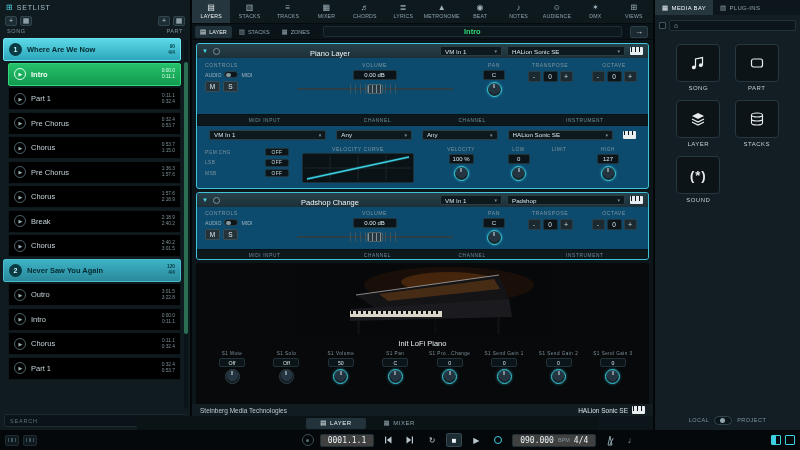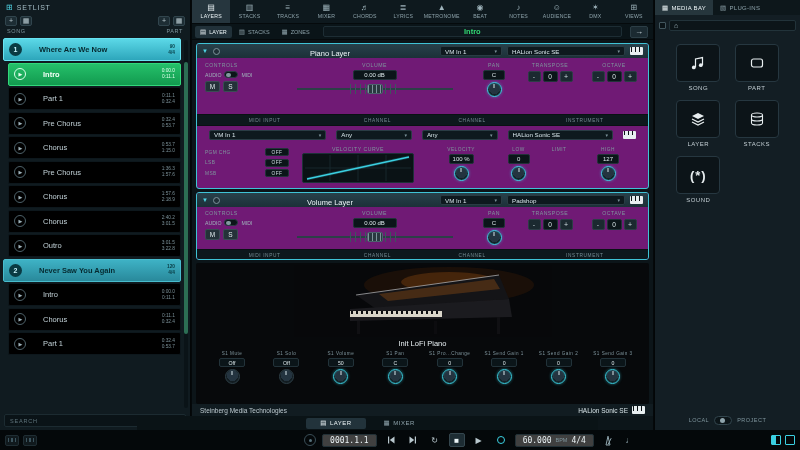--- a/index.html
+++ b/index.html
@@ -12,21 +12,21 @@
   .setlist{position:absolute;left:0;top:0;width:191px;height:430px;background:#101b20;display:flex;flex-direction:column;border-right:1px solid #030607}
   .sl-header{height:15px;display:flex;align-items:center;gap:4px;padding:2px 6px}
   .sl-grid-icon{color:#4fd4e4;font-size:8px;line-height:8px}
   .sl-title{font-size:7px;letter-spacing:.8px;color:#a7bfc7}
   .sl-toolbar{padding:1px 5px 2px}
   .sl-tools{display:flex;justify-content:space-between}
   .tg{display:flex;gap:3px}
   .tbtn{width:12px;height:10px;background:#1d2d34;border:1px solid #31454d;border-radius:2px;color:#b7c7cd;font-size:7px;line-height:8px;text-align:center}
   .sl-cols{display:flex;justify-content:space-between;padding:2px 2px 0;font-size:5.5px;letter-spacing:.6px;color:#7f959d}
   .sl-list{flex:1;position:relative;padding-top:2px;overflow:hidden}
-  .sl-row{height:23px;margin:0 9px 1.5px 3px;display:flex;align-items:center;gap:17px;padding:0 5px;background:#15242b;border:1px solid #0d171c;border-radius:2px}
+  .sl-row{height:23px;margin:0 9px 1.5px 3px;display:flex;align-items:center;gap:5px;padding:0 5px;background:#15242b;border:1px solid #0d171c;border-radius:2px}
   .sl-row.part{margin-left:8px;background:#000000}
   .sl-row.song{font-weight:bold}
   .sl-row.song.current{background:linear-gradient(180deg,#5bd8e7,#2da6bb);border-color:#68e4f2;color:#05272d}
   .sl-row.song.second{background:linear-gradient(180deg,#3eb2c5,#29899b);border-color:#48bccd;color:#062a30}
   .sl-row.part.active{background:linear-gradient(180deg,#25c06a,#129a4f);border-color:#31d87b;color:#f2fff7}
   .sl-num{flex:0 0 13px;width:13px;height:13px;border-radius:50%;background:#0a3a43;color:#c9f4fc;font-size:7px;font-weight:bold;display:flex;align-items:center;justify-content:center}
   .sl-play{flex:0 0 12px;width:12px;height:12px;border-radius:50%;border:1px solid #4e626a;color:#9fb3bb;font-size:5px;display:flex;align-items:center;justify-content:center;padding-left:1px}
   .sl-row.part.active .sl-play{border-color:#d8ffe8;color:#eafff3}
   .sl-label{flex:1;font-size:7.5px;white-space:nowrap;overflow:hidden}
   .sl-row.part .sl-label{color:#c2d1d7}
@@ -46,21 +46,21 @@
   .tab .g{font-size:8px;line-height:8px;color:#9fb4bc}
   .tab.active{background:#26363e;color:#ecf4f7}
   .tab.active .g{color:#ecf4f7}
   .subbar{height:16px;display:flex;align-items:center;background:#0a1418;border-bottom:1px solid #050a0c;padding:0 3px;gap:2px}
   .subtab{height:12px;display:flex;align-items:center;gap:3px;padding:0 5px;font-size:5.5px;color:#8da2aa;border-radius:2px}
   .subtab .g{font-size:6.5px}
   .subtab.active{background:#213139;color:#ecf4f7}
   .part-pill{flex:1;margin:0 6px;height:11px;background:#0d181d;border:1px solid #1d2d34;border-radius:2px;display:flex;align-items:center;justify-content:center;font-size:7.5px;font-weight:bold;color:#32d873}
   .next-btn{width:18px;height:12px;background:#1b2a31;border:1px solid #2c3e46;border-radius:2px;color:#d4e2e7;font-size:8px;display:flex;align-items:center;justify-content:center;margin-right:2px}
   .panels{flex:1;display:flex;flex-direction:column;gap:3px;padding:3px 4px 0;overflow:hidden}
-  .lpanel{border:1px solid #3fc3d6;border-radius:3px;background:#701a75;overflow:hidden;flex:0 0 auto}
+  .lpanel{border:1px solid #3fc3d6;border-radius:3px;background:#0c4a6e;overflow:hidden;flex:0 0 auto}
   .lpanel.piano{height:146px}
   .lpanel.pad{height:68px}
   .lp-header{height:14px;background:linear-gradient(180deg,#28414b,#1c3038);display:flex;align-items:center;padding:0 5px;gap:5px}
   .lp-collapse{color:#4fd4e4;font-size:6px}
   .lp-dot{width:7px;height:7px;border-radius:50%;border:1px solid #7d939b;background:#203archive}
   .lp-dot{background:#203038}
   .lp-title-wrap{flex:1;text-align:center}
   .lp-title{font-size:7.5px;color:#ecf4f7}
   .dd{height:10px;background:#0e191e;border:1px solid #2a3c44;border-radius:2px;display:flex;align-items:center;justify-content:space-between;gap:3px;padding:0 4px;font-size:6.2px;color:#d6e4e9;white-space:nowrap}
   .dd .car{font-size:5px;color:#7e949c}
@@ -235,40 +235,48 @@
       <div class="sl-row part">
         <span class="sl-play">▶</span>
         <span class="sl-label">Chorus</span>
         <span class="sl-meta">
             <i>1:57.6</i>
             <i>2:18.9</i>
           </span>
       </div>
       <div class="sl-row part">
         <span class="sl-play">▶</span>
+        <span class="sl-label">Break</span>
+        <span class="sl-meta">
+            <i>2:18.9</i>
+            <i>2:40.2</i>
+          </span>
+      </div>
+      <div class="sl-row part">
+        <span class="sl-play">▶</span>
         <span class="sl-label">Chorus</span>
         <span class="sl-meta">
             <i>2:40.2</i>
             <i>3:01.5</i>
-          </span>
-      </div>
-      <div class="sl-row part">
-        <span class="sl-play">▶</span>
-        <span class="sl-label">Outro</span>
-        <span class="sl-meta">
-            <i>3:01.5</i>
-            <i>3:22.8</i>
           </span>
       </div>
       <div class="sl-row song second">
         <span class="sl-num">2</span>
         <span class="sl-label">Never Saw You Again</span>
         <span class="sl-meta">
             <i>120</i>
             <i>4/4</i>
+          </span>
+      </div>
+      <div class="sl-row part">
+        <span class="sl-play">▶</span>
+        <span class="sl-label">Outro</span>
+        <span class="sl-meta">
+            <i>3:01.5</i>
+            <i>3:22.8</i>
           </span>
       </div>
       <div class="sl-row part">
         <span class="sl-play">▶</span>
         <span class="sl-label">Intro</span>
         <span class="sl-meta">
             <i>0:00.0</i>
             <i>0:11.1</i>
           </span>
       </div>
@@ -497,21 +505,21 @@
             <span></span>
             <span class="knob t"></span>
           </div>
         </div>
       </div>
 
       <div class="lpanel pad">
         <div class="lp-header">
           <span class="lp-collapse">▼</span>
           <span class="lp-dot"></span>
-          <span class="lp-title-wrap"><span class="lp-title">Volume Layer</span></span>
+          <span class="lp-title-wrap"><span class="lp-title">Padshop Change</span></span>
           <div class="dd dd-mid">
               <span>VM In 1</span>
               <span class="car">▾</span>
             </div>
           <div class="dd dd-inst">
               <span>Padshop</span>
               <span class="car">▾</span>
             </div>
           <span class="kbd-icon"></span>
         </div>
@@ -740,21 +748,21 @@
             <path d="M1.5 1.5 L6.2 5 L1.5 8.5 Z" fill="#b9c8ce"></path>
           </svg>
         </span>
       <span class="t-btn">↻</span>
       <span class="t-btn boxed">■</span>
       <span class="t-btn">▶</span>
       <span class="t-btn">
           <span class="rec-dot"></span>
         </span>
       <span class="t-bpm">
-        <span>60.000</span>
+        <span>090.000</span>
         <span class="u">BPM</span>
         <span>4/4</span>
       </span>
       <span class="t-btn">
           <svg width="10" height="11" viewBox="0 0 10 11">
             <path d="M3 10 L5 1.2 L7 10 Z" fill="none" stroke="#8fa5ad" stroke-width="1"></path>
             <line x1="5" y1="9.5" x2="8.2" y2="3.2" stroke="#8fa5ad" stroke-width="1"></line>
           </svg>
         </span>
       <span class="t-btn t-note">♩</span>

